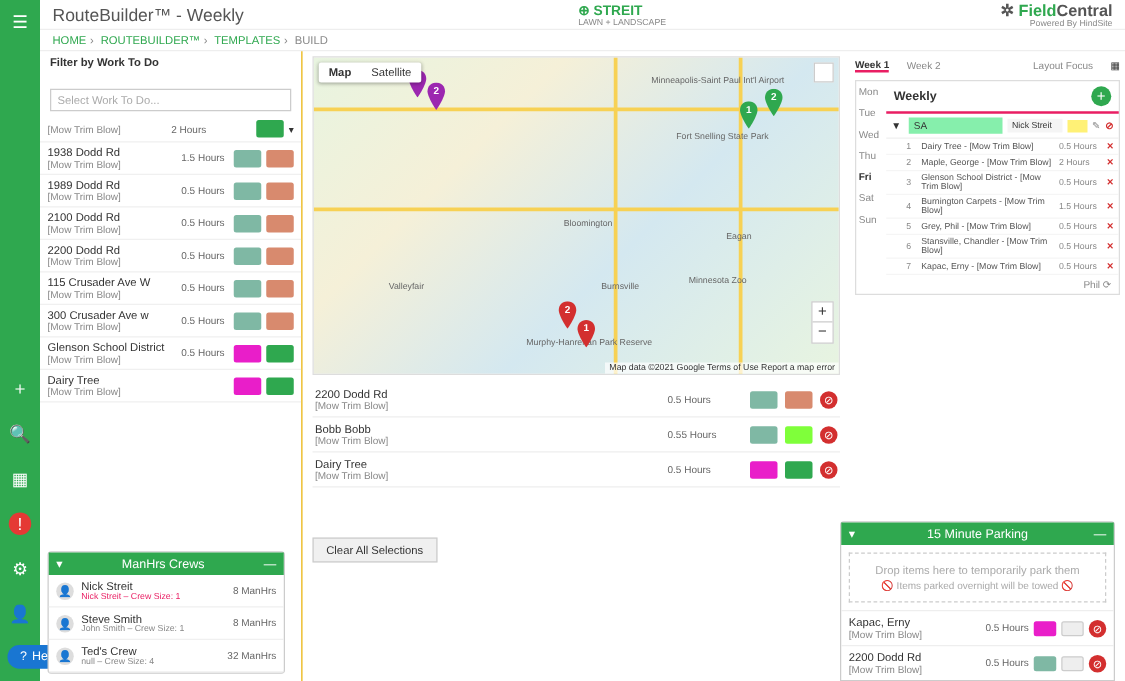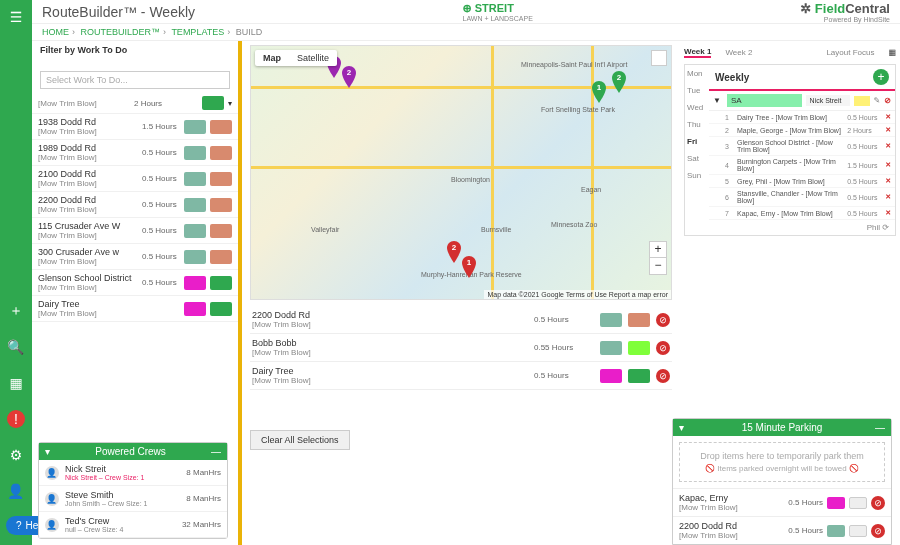--- a/index.html
+++ b/index.html
@@ -15,21 +15,21 @@
 .logo-c{font-size:11px;font-weight:bold;color:#2fa84f}
 .logo-c .sub{font-size:7px;color:#888;font-weight:normal;display:block;text-align:center}
 .logo-r{text-align:right}
 .logo-r .fc{font-size:13px;font-weight:bold;color:#555}
 .logo-r .fc span{color:#2fa84f}
 .logo-r .pb{font-size:7px;color:#888}
 .crumbs{padding:3px 10px;font-size:9px;color:#2fa84f;border-bottom:1px solid #eee}
 .crumbs .sep{color:#888;margin:0 3px}
 .crumbs .cur{color:#888}
 .body{flex:1;display:flex;position:relative}
-.left{width:210px;border-right:4px solid #eab308;display:flex;flex-direction:column}
+.left{width:210px;border-right:1px solid #eab308;display:flex;flex-direction:column}
 .filter-hdr{padding:4px 8px;font-size:9px;font-weight:bold}
 .filter-inp{margin:12px 8px 4px;border:1px solid #ccc;padding:3px 5px;font-size:9px;color:#aaa;background:#fff}
 .joblist{flex:1;overflow:hidden}
 .job{display:flex;align-items:center;padding:3px 6px;border-bottom:1px solid #f0f0f0;gap:4px}
 .job .jt{flex:1}
 .job .jn{font-size:9px;color:#333}
 .job .jd{font-size:8px;color:#888}
 .job .jh{font-size:8px;color:#666;width:38px}
 .sw{width:22px;height:14px;border-radius:2px}
 .crews{position:absolute;left:0;bottom:0;width:190px;background:#fff;border:1px solid #ccc;border-radius:3px;z-index:5;margin:6px}
@@ -219,21 +219,21 @@
                 </div>
                 <div class="jh"></div>
                 <div class="sw" style="background:#e91ec9"></div>
                 <div class="sw" style="background:#2fa84f"></div>
               </div>
             </div>
         </div>
         <div class="crews">
           <div class="crews-hdr">
               <span>▾</span>
-              <span>Powered Crews</span>
+              <span>ManHrs Crews</span>
               <span>—</span>
             </div>
           <div id="crews">
               <div class="crew">
                 <div class="av" style="color:#e91e63">👤</div>
                 <div class="ci">
                   <div class="cn">Nick Streit</div>
                   <div class="cd" style="color:#e91e63">Nick Streit – Crew Size: 1</div>
                 </div>
                 <div class="ch">8 ManHrs</div>

